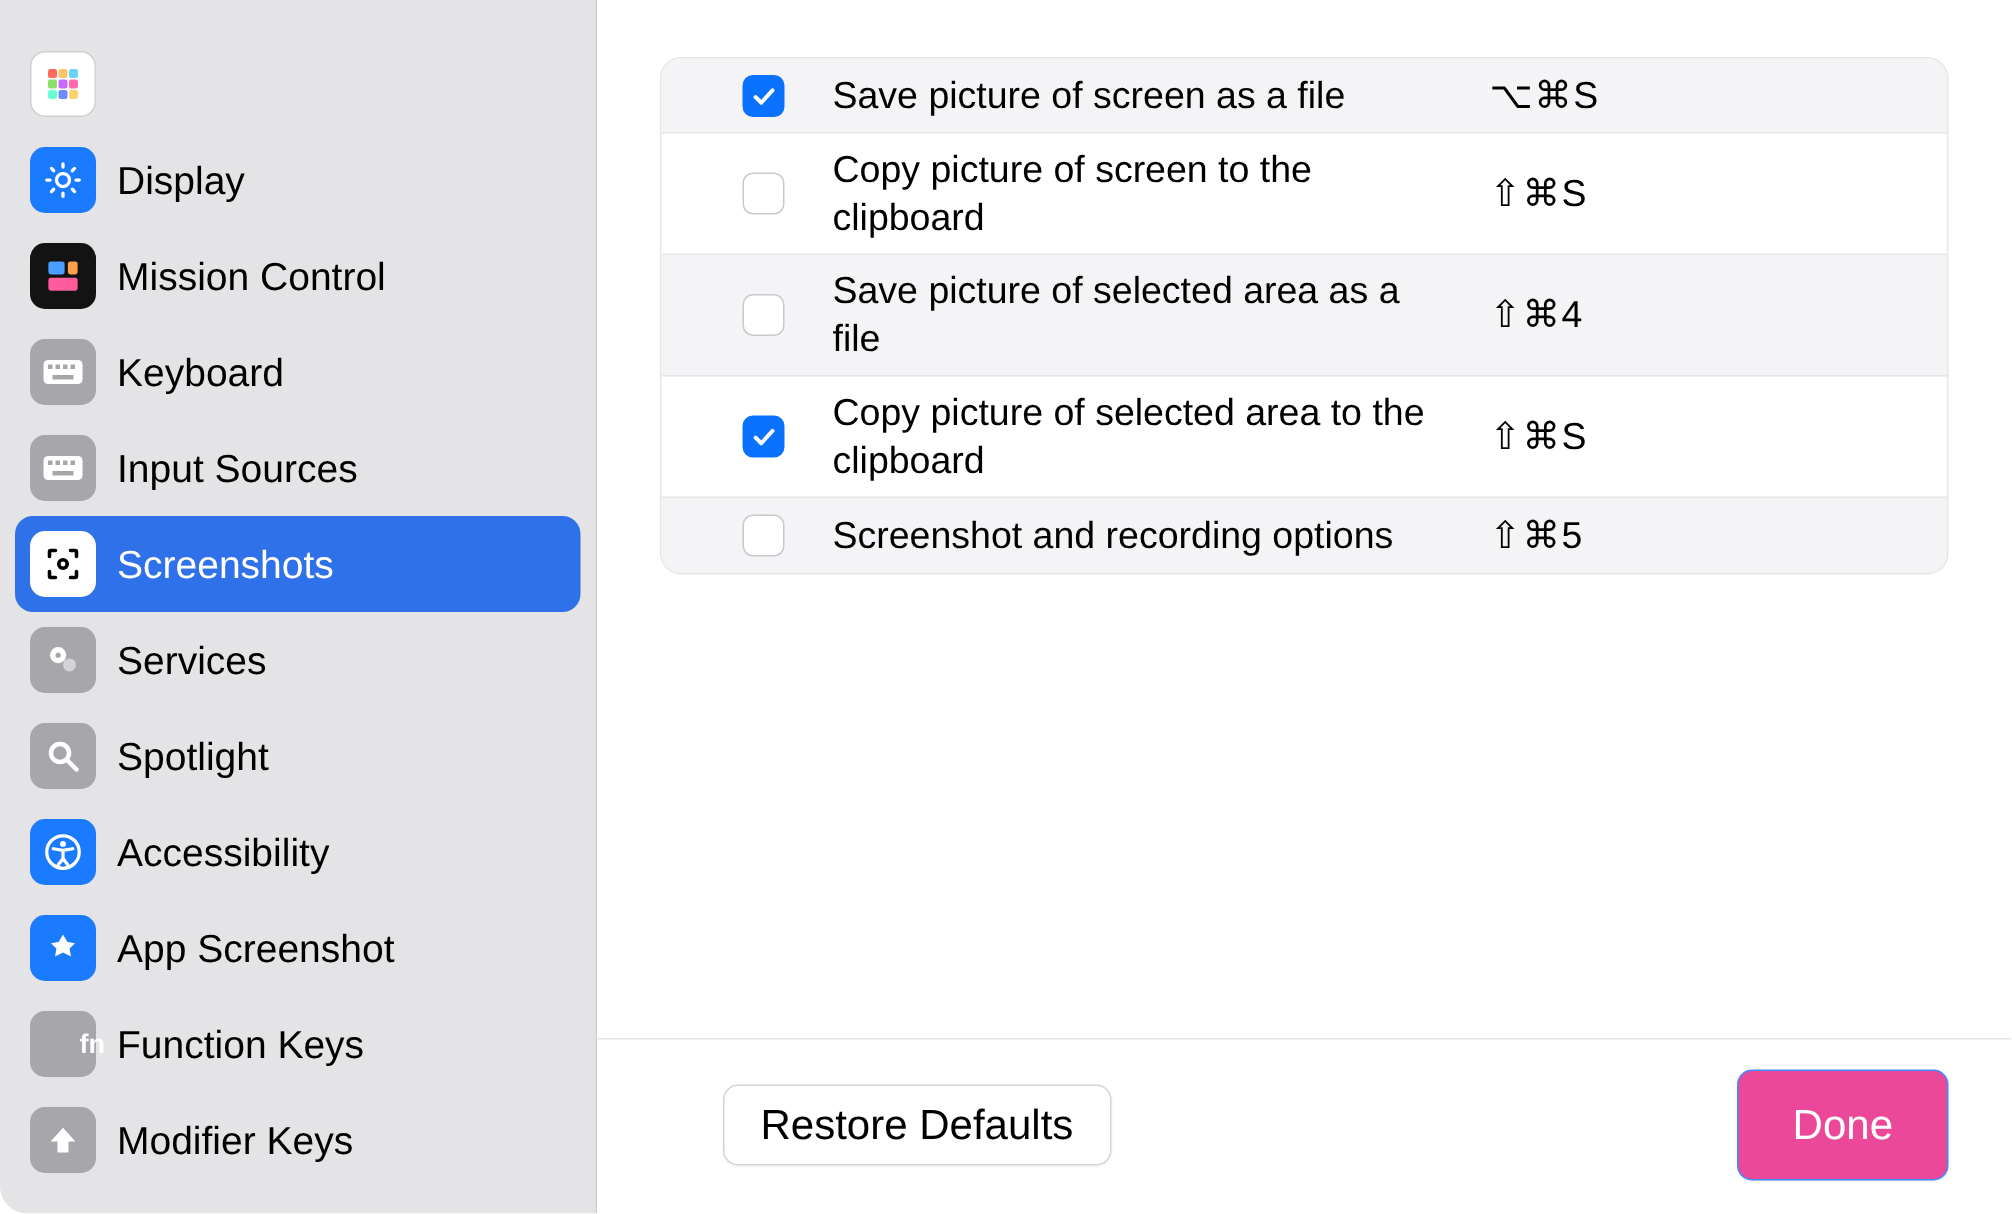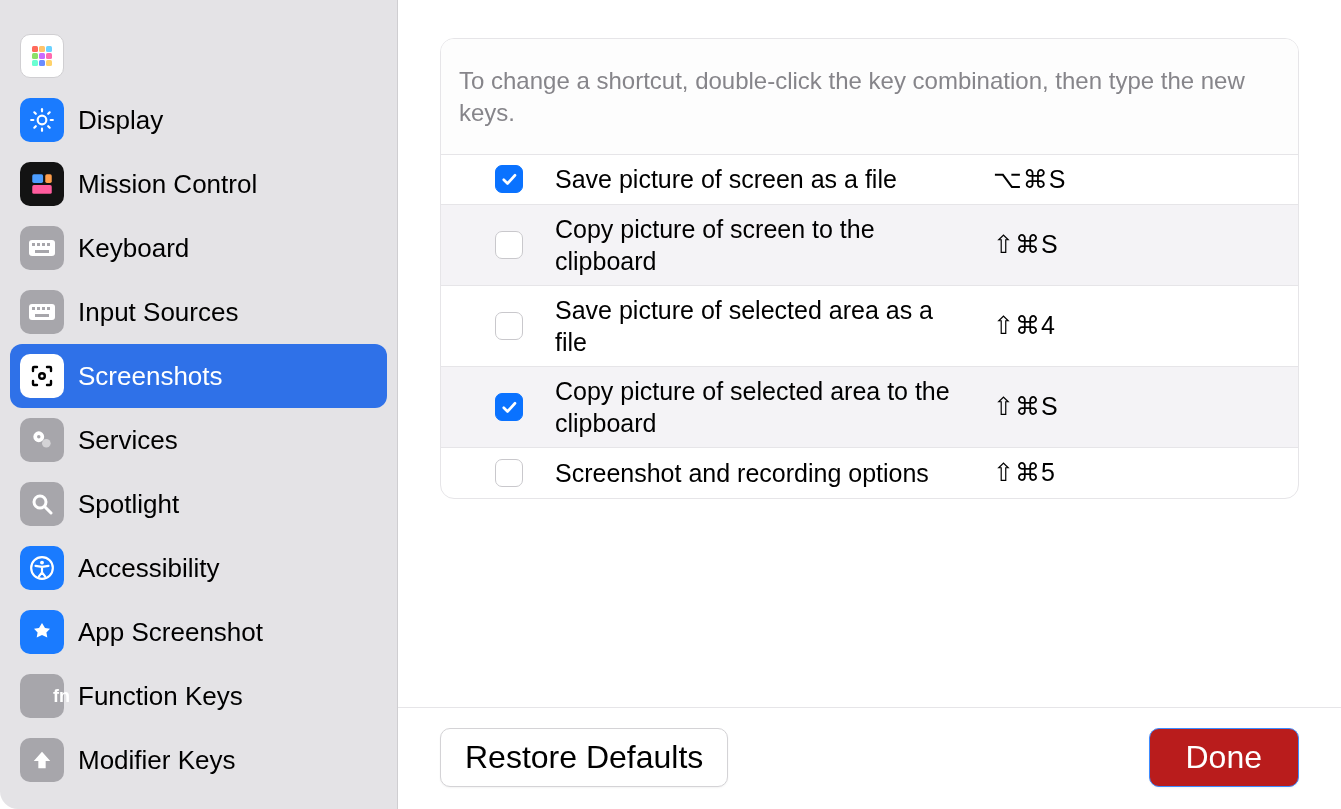--- a/index.html
+++ b/index.html
@@ -122,34 +122,35 @@
   
   .footer {
     border-top: 1px solid #e6e5e8;
     background: #fff;
     display: flex;
     align-items: center;
     justify-content: space-between;
     padding: 20px 42px 22px 42px;
   }
   .btn {
-    font-size: 32px;
+    font-size: 28px;
     border-radius: 10px;
     padding: 10px 24px;
     background: #fff;
     border: 1px solid #d4d3d6;
     box-shadow: 0 1px 2px rgba(0,0,0,.05);
     cursor: default;
     user-select: none;
+    margin-left: 42px;
   }
   .btn.primary {
-    background: #b91c1c;
+    background: #ec4899;
     border-color: #3d8bff;
     color: #fff;
-    padding: 10px 36px;
+    padding: 20px 36px;
   }
 </style>
 </head>
 <body>
 
 <div class="sidebar">
 
   <div class="sidebar-item">
     <span class="icon-box" style="background:#fff;border:1px solid #d0cfd2;">
       <svg width="24" height="24" viewBox="0 0 24 24">
@@ -292,21 +293,20 @@
         </svg>
     </span>
     <span class="lbl">Modifier Keys</span>
   </div>
 
 </div>
 
 <div class="main">
   <div class="content">
     <div class="panel">
-      <div class="panel-header">To change a shortcut, double-click the key combination, then type the new keys.</div>
 
       <div class="row">
         <span class="spacer"></span>
         <span class="chk on">
             <svg width="18" height="18" viewBox="0 0 24 24" fill="none" stroke="#fff" stroke-width="3.5" stroke-linecap="round" stroke-linejoin="round">
               <polyline points="5 13 10 18 20 7"></polyline>
             </svg>
           </span>
         <span class="rlabel">Save picture of screen as a file</span>
         <span class="shortcut">⌥⌘S</span>

